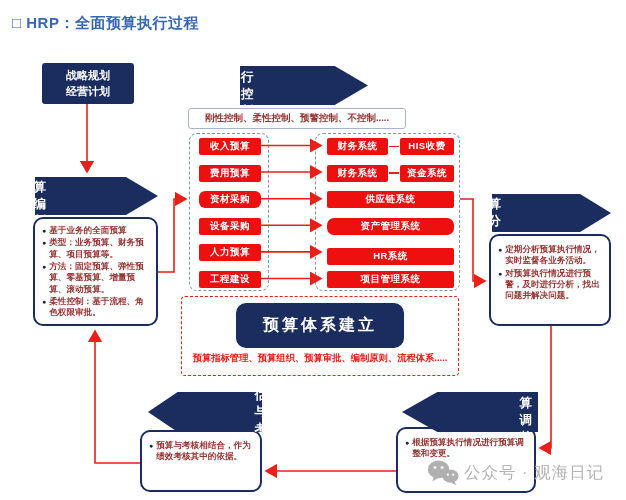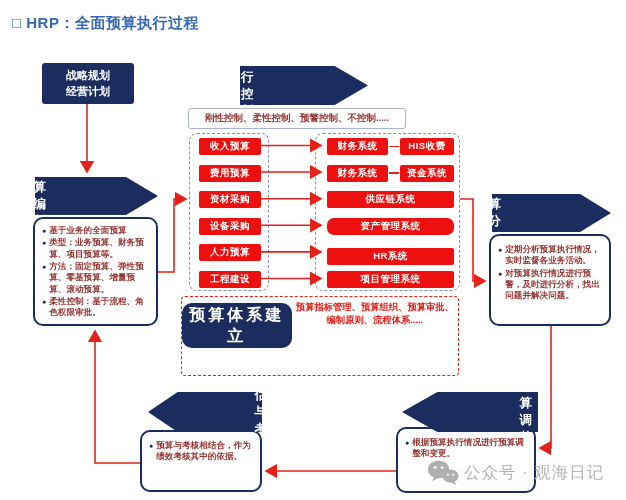--- a/index.html
+++ b/index.html
@@ -25,21 +25,21 @@
   
   .dgroup{position:absolute;border:1.5px dashed #8593ad;border-radius:8px;box-sizing:border-box;}
   .redbox{position:absolute;height:17px;background:#ee0f0f;color:#fff;font-weight:bold;font-size:9.5px;
           display:flex;align-items:center;justify-content:center;border-radius:2px;letter-spacing:.5px;}
   .sysrow{position:absolute;left:11px;width:127px;height:17px;display:flex;align-items:center;}
   .sysrow .redbox{position:static;}
   .rowline{flex:1;height:1.6px;background:#e8201a;margin:0 1px;}
 
   
   .foundation{position:absolute;left:181px;top:296px;width:278px;height:80px;border:1.5px dashed #e8201a;border-radius:4px;
-              box-sizing:border-box;display:flex;flex-direction:row;align-items:flex-start;}
+              box-sizing:border-box;display:flex;flex-direction:column;align-items:center;}
   .foundation-title{margin-top:6px;width:168px;height:45px;border-radius:10px;font-family:"DejaVu Serif",serif;
                     font-size:16px;letter-spacing:3px;}
   .foundation-sub{margin-top:4px;font-size:9.3px;font-weight:bold;color:#e8201a;text-align:center;}
 
   .connectors{position:absolute;left:0;top:0;z-index:12;pointer-events:none;}
   .abs{position:absolute;}
   .watermark{position:absolute;left:427px;top:459px;z-index:15;display:flex;align-items:center;color:#b3b3b3;
              font-size:16.5px;letter-spacing:1px;}
   .watermark svg{margin-right:5px;}
   .z-top{z-index:8;}
@@ -62,21 +62,21 @@
   <div class="panel" style="left:33px;top:217px;width:125px;height:109px;">
     <div class="bullet">基于业务的全面预算</div>
     <div class="bullet">类型：业务预算、财务预算、项目预算等。</div>
     <div class="bullet">方法：固定预算、弹性预算、零基预算、增量预算、滚动预算。</div>
     <div class="bullet">柔性控制：基于流程、角色权限审批。</div>
   </div>
 
   <div class="dgroup" style="left:189px;top:133px;width:80px;height:158px;">
     <div class="redbox" style="left:9px;top:4px;width:62px;">收入预算</div>
     <div class="redbox" style="left:9px;top:30.6px;width:62px;">费用预算</div>
-    <div class="redbox" style="left:9px;top:57.2px;width:62px;">资材采购</div>
+    <div class="redbox" style="left:9px;top:57.2px;width:62px;border-radius:6px;">资材采购</div>
     <div class="redbox" style="left:9px;top:83.8px;width:62px;">设备采购</div>
     <div class="redbox" style="left:9px;top:110.4px;width:62px;">人力预算</div>
     <div class="redbox" style="left:9px;top:137px;width:62px;">工程建设</div>
   </div>
 
   <div class="dgroup" style="left:315px;top:133px;width:145px;height:158px;">
     <div class="sysrow" style="top:4px;">
       <div class="redbox" style="width:61px;">财务系统</div>
       <div class="rowline"></div>
       <div class="redbox" style="width:54px;">HIS收费</div>

